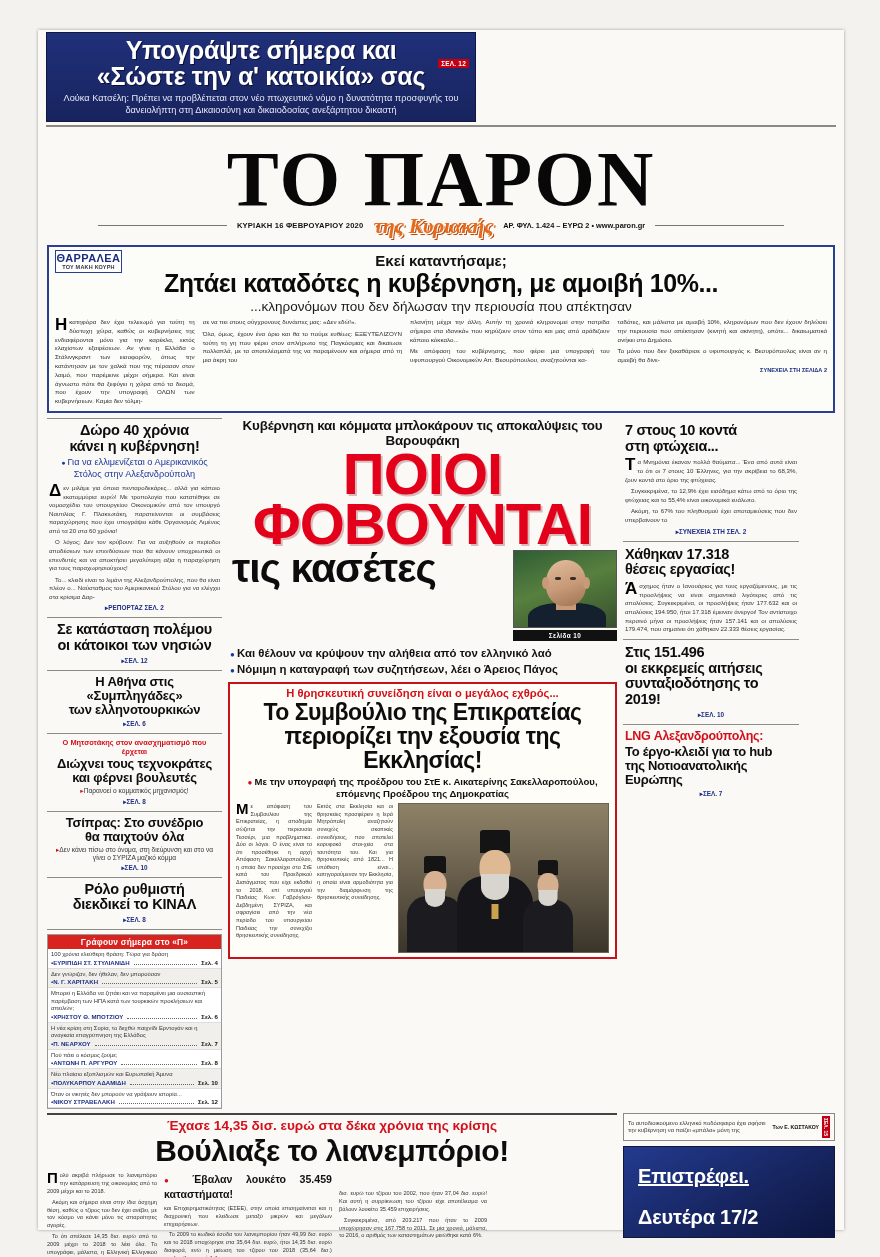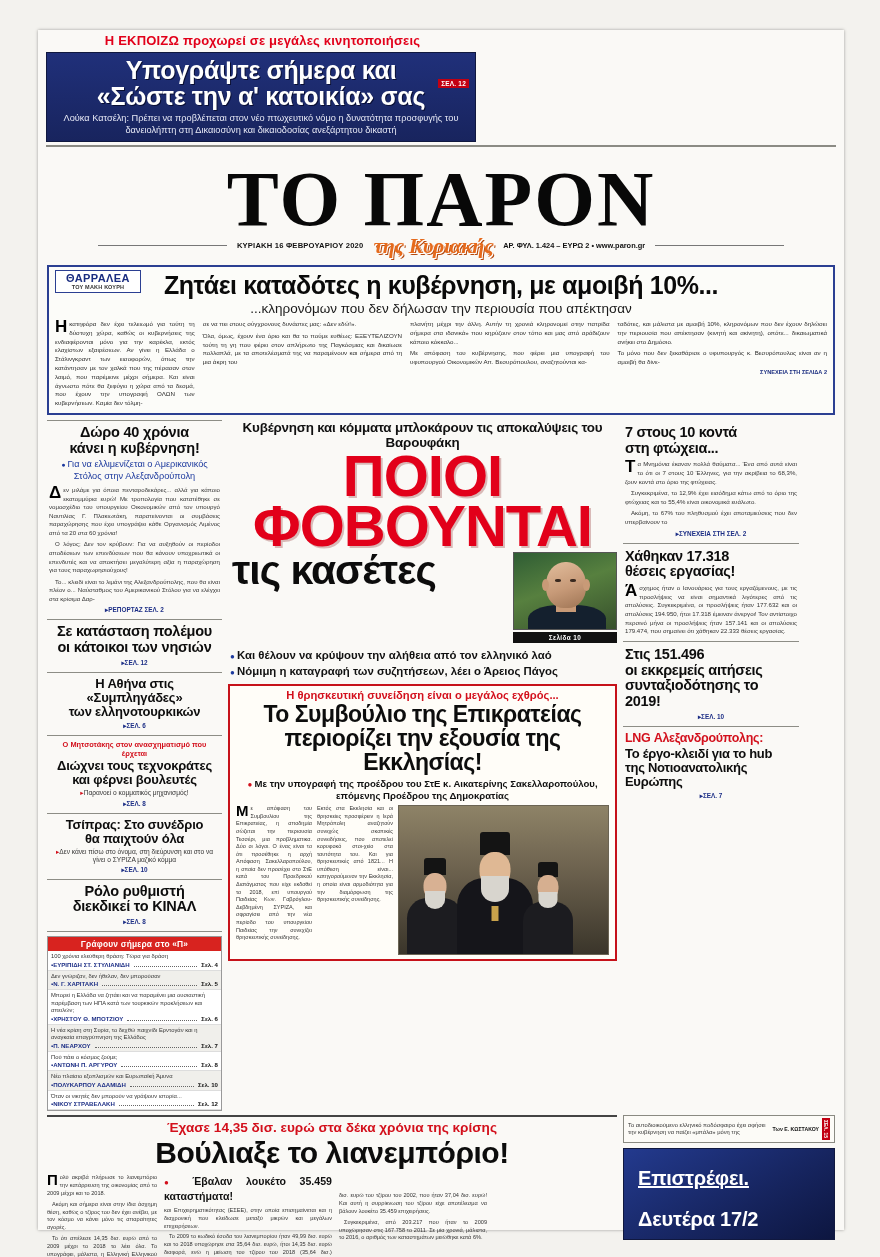--- a/index.html
+++ b/index.html
@@ -93,21 +93,21 @@
     white-space:nowrap;
   }
   .mast-info { font-size:7.4px; font-weight:bold; color:#111; white-space:nowrap; }
 
   
   .editorial {
     margin: 6px 9px 0 9px; border:2px solid #2b3f92; background:#fcfcf9;
     padding:4px 6px 5px 6px; position:relative;
   }
   .edit-badge {
-    position:absolute; left:6px; top:3px; width:86px;
+    position:absolute; left:6px; top:3px; width:67px;
     border:1px solid #2b3f92; background:#fff; text-align:center;
     padding:1px 0 2px 0;
   }
   .edit-badge .b1 { font-size:11px; font-weight:bold; color:#1a2d80; letter-spacing:.4px;}
   .edit-badge .b2 { font-size:5.5px; font-weight:bold; color:#333; letter-spacing:.2px;}
   .edit-kicker { text-align:center; font-size:15px; font-weight:bold; color:#111; margin-top:1px;}
   .edit-head {
     text-align:center; font-size:25px; font-weight:bold; color:#0a0a0a;
     line-height:1.05; margin-top:1px; letter-spacing:-.4px;
   }
@@ -301,21 +301,20 @@
   }
   .returns .l1 { font-size:20px; font-weight:bold; text-decoration:underline; letter-spacing:-.2px;}
   .returns .l2 { font-size:20px; font-weight:bold; margin-top:18px; letter-spacing:-.2px;}
 </style>
 </head>
 <body>
 
 <div class="page">
 <div class="paper">
 
-  <div class="top-kicker">Η ΕΚΠΟΙΖΩ προχωρεί σε μεγάλες κινητοποιήσεις</div>
   <div class="topstrip">
     <div class="topbox-blue">
       <h2>
         <span>Υπογράψτε σήμερα και</span><br>
         <span>«Σώστε την α' κατοικία» σας</span>
       </h2>
       <div class="pagref-red" style="right:6px; top:26px;">ΣΕΛ. 12</div>
       <div class="sub">Λούκα Κατσέλη: Πρέπει να προβλέπεται στον νέο πτωχευτικό νόμο η δυνατότητα προσφυγής του δανειολήπτη στη Δικαιοσύνη και δικαιοδοσίας ανεξάρτητου δικαστή</div>
     </div>
   </div>
@@ -330,20 +329,21 @@
       <span class="mast-info">ΑΡ. ΦΥΛ. 1.424  –  ΕΥΡΩ  2 • www.paron.gr</span>
       <span class="hline"></span>
     </div>
   </div>
 
   <div class="editorial">
     <div class="edit-badge">
       <div class="b1">ΘΑΡΡΑΛΕΑ</div>
       <div class="b2">ΤΟΥ ΜΑΚΗ ΚΟΥΡΗ</div>
     </div>
+    <div class="edit-kicker">Εκεί καταντήσαμε;</div>
     <div class="edit-head">Ζητάει καταδότες η κυβέρνηση, με αμοιβή 10%...</div>
     <div class="edit-sub">...κληρονόμων που δεν δήλωσαν την περιουσία που απέκτησαν</div>
     <div class="edit-cols">
       <div class="edit-col c1">
         <p class="drop" style="margin:0">Η κατηφόρα δεν έχει τελειωμό για τούτη τη δύστυχη χώρα, καθώς οι κυβερνήσεις της ενδιαφέρονται μόνο για την καρέκλα, εκτός ελαχίστων εξαιρέσεων. Αν γίνει η Ελλάδα ο Στάλινγκραντ των εισοφορών, όπως την κατάντησαν με τον χαλκά που της πέρασαν στον λαιμό, που παρέμεινε μέχρι σήμερα. Και είναι άγνωστο πότε θα ξεφύγει η χώρα από τα δεσμά, που έχουν την υπογραφή ΟΛΩΝ των κυβερνήσεων. Καμία δεν τόλμη-</p>
       </div>
       <div class="edit-col c2">
         <p style="margin:0 0 3px 0">σε να πει στους σύγχρονους δυνάστες μας: «Δεν εδώ!».</p>
         <p style="margin:0">Όλα, όμως, έχουν ένα όριο και θα το πούμε ευθέως: ΕΞΕΥΤΕΛΙΖΟΥΝ τούτη τη γη που φέρει στον απλήρωτο της Παγκόσμιας και δικαίωσε πολλαπλά, με τα αποτελέσματά της να παραμένουν και σήμερα από τη μια άκρη του</p>
       </div>

